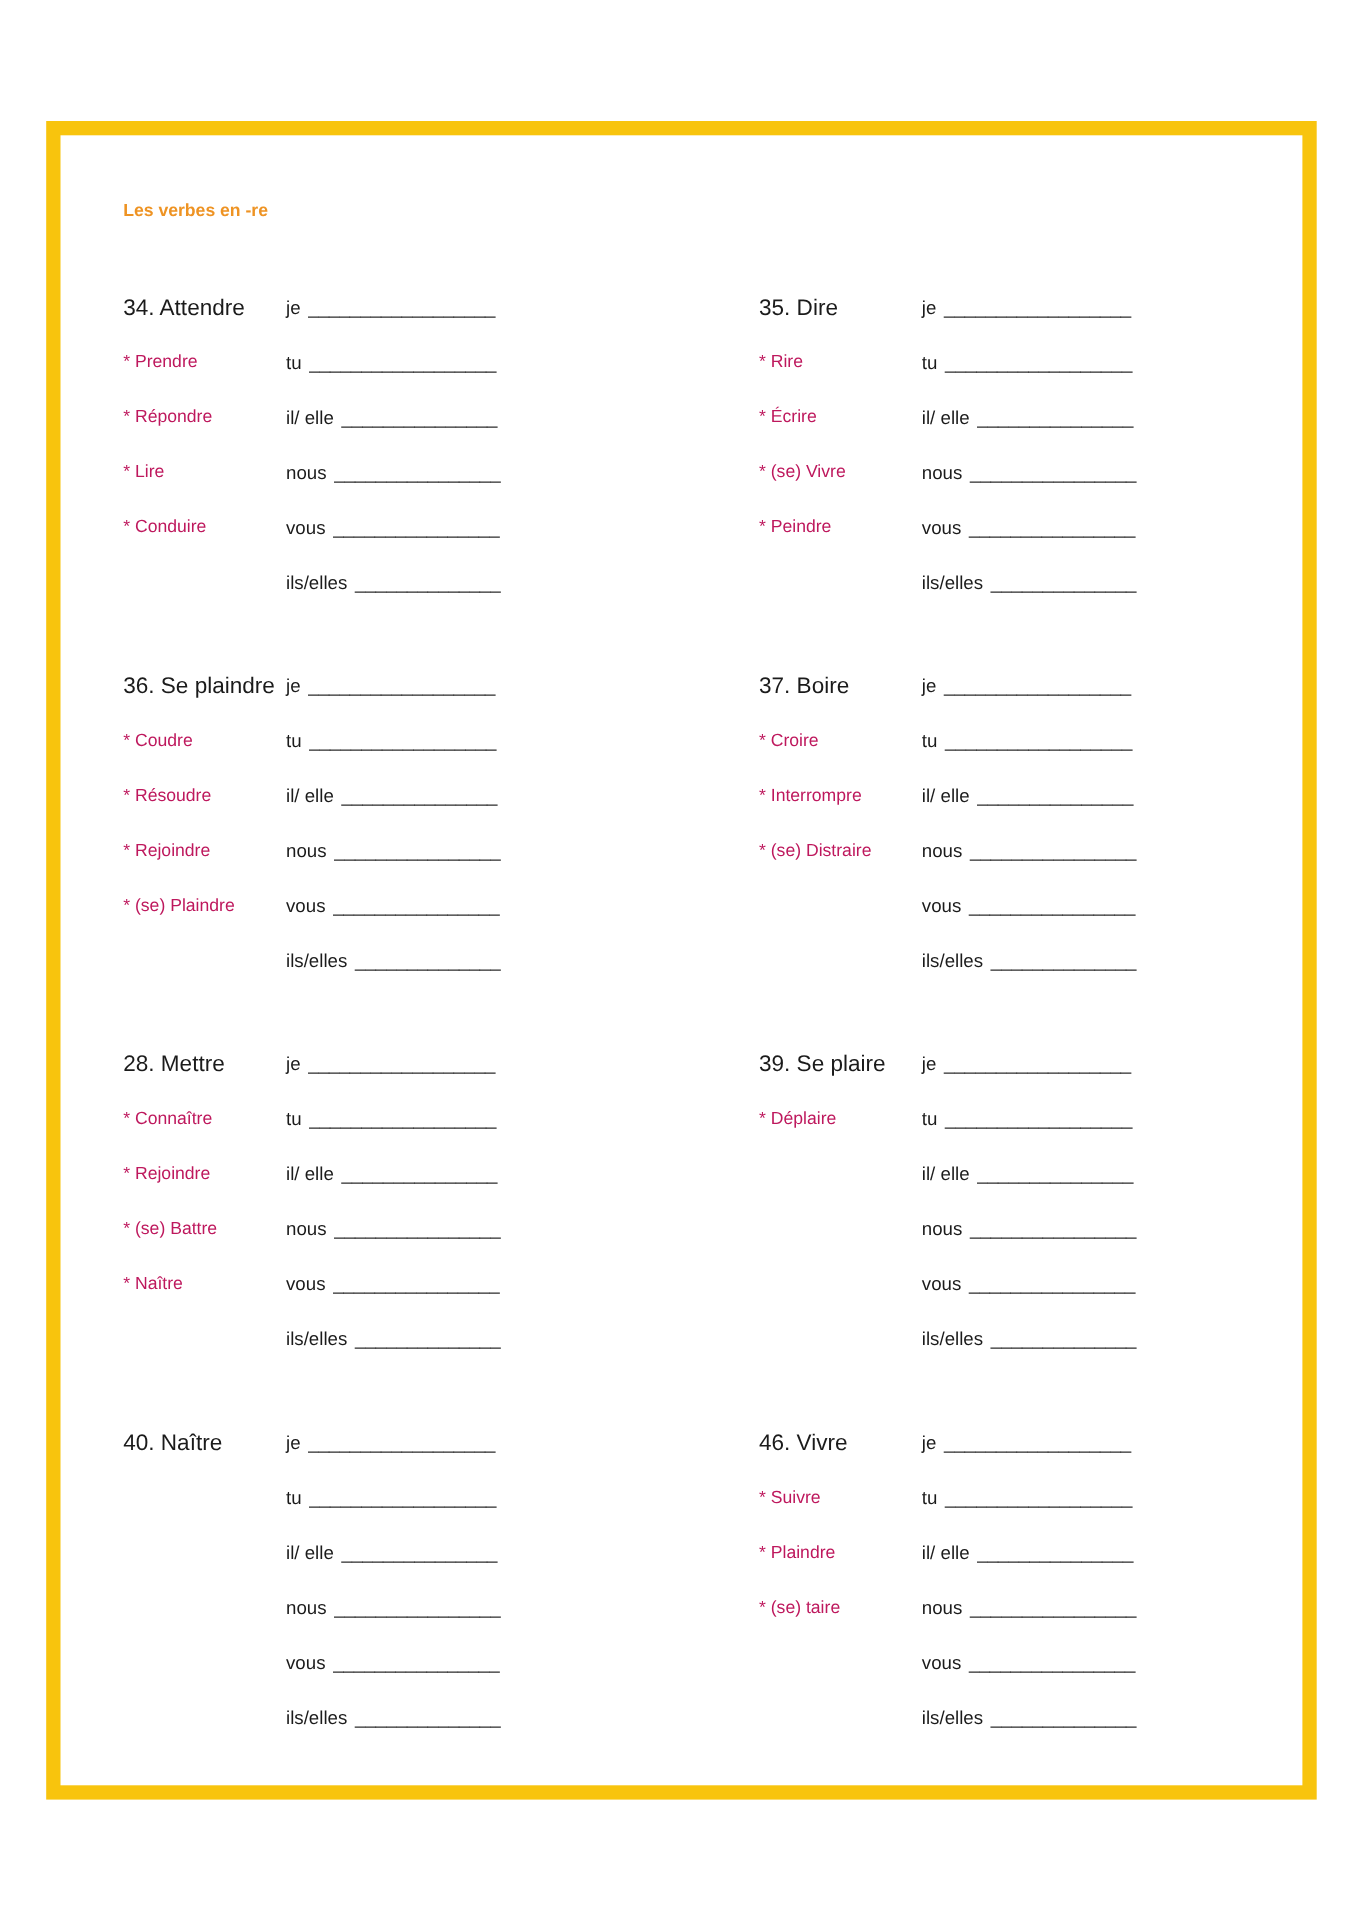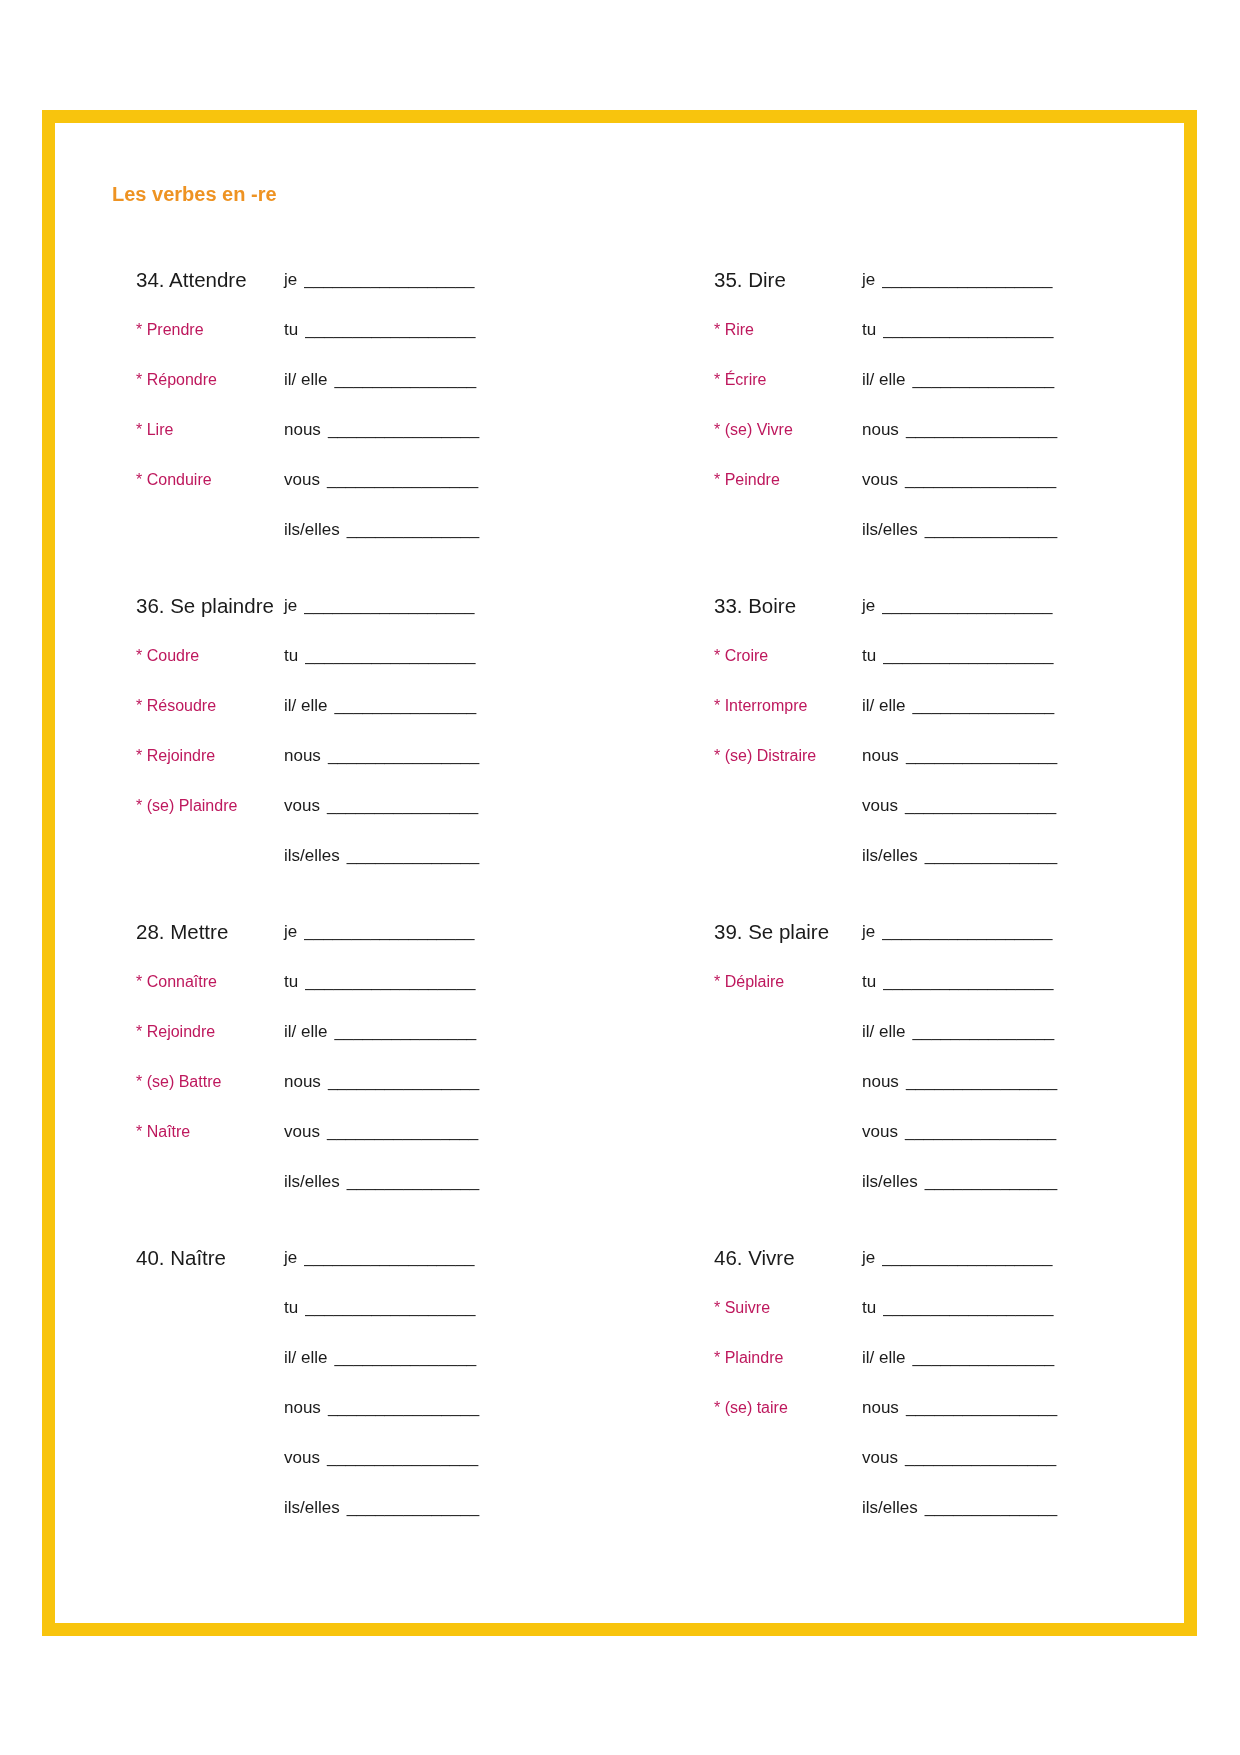--- a/index.html
+++ b/index.html
@@ -6,25 +6,25 @@
   body{
     width:1240px;height:1755px;position:relative;background:#ffffff;
     font-family:"Liberation Sans","DejaVu Sans",sans-serif;color:#1b1b1b;
   }
   .frame{
     position:absolute;left:42px;top:110px;width:1155px;height:1526px;
     border:13px solid #F8C40D;box-sizing:border-box;background:#ffffff;
   }
   .page-title{
     position:absolute;left:112px;top:183px;
-    font-size:20px;font-weight:bold;color:#EE9323;
+    font-size:16px;font-weight:bold;color:#EE9323;
   }
   .sections{
     position:absolute;left:112px;top:255px;width:1032px;
-    display:grid;grid-template-columns:578px 1fr;row-gap:26px;margin-left:24px;
+    display:grid;grid-template-columns:578px 1fr;row-gap:44px;
   }
   .r{height:50px;display:flex;align-items:center;}
   .lab{width:148px;flex:none;white-space:nowrap;}
   .lab.title{font-size:20.5px;}
   .lab.side{font-size:16px;color:#be185d;}
   .conj{font-size:17px;white-space:nowrap;}
   .bl{margin-left:7px;}
 </style>
 </head>
 <body>
@@ -110,21 +110,21 @@
       <span class="conj"><span class="pn">vous</span><span class="bl">________________</span></span>
     </div>
     <div class="r">
       <span class="lab side"></span>
       <span class="conj"><span class="pn">ils/elles</span><span class="bl">______________</span></span>
     </div>
   </section>
 
   <section class="vb">
     <div class="r">
-      <span class="lab title">33. Boire</span>
+      <span class="lab title">37. Boire</span>
       <span class="conj"><span class="pn">je</span><span class="bl">__________________</span></span>
     </div>
     <div class="r">
       <span class="lab side">* Croire</span>
       <span class="conj"><span class="pn">tu</span><span class="bl">__________________</span></span>
     </div>
     <div class="r">
       <span class="lab side">* Interrompre</span>
       <span class="conj"><span class="pn">il/ elle</span><span class="bl">_______________</span></span>
     </div>

